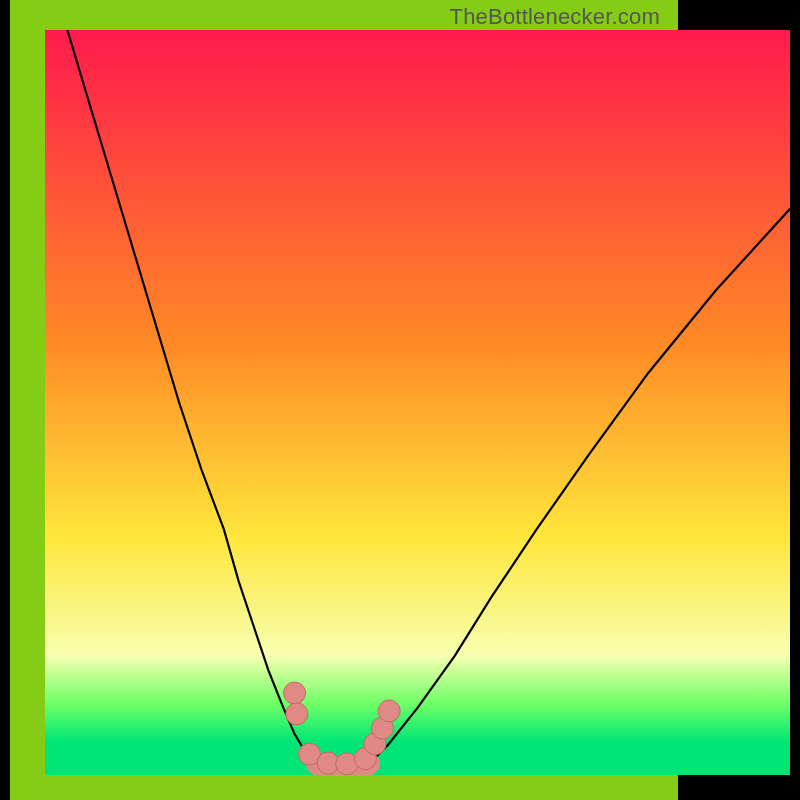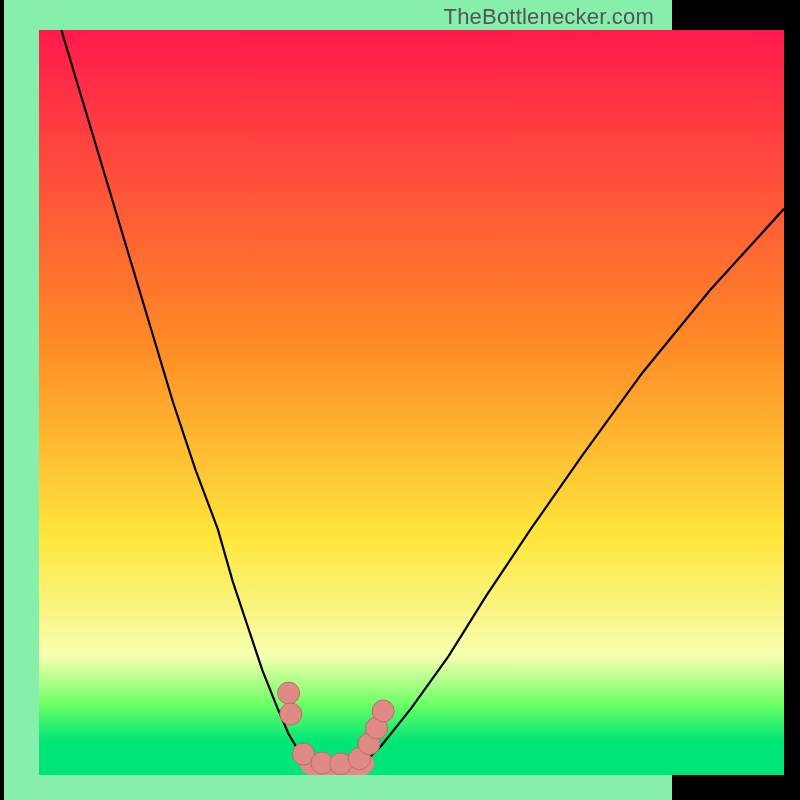--- a/index.html
+++ b/index.html
@@ -5,25 +5,25 @@
   html, body {
     margin: 0;
     padding: 0;
     width: 800px;
     height: 800px;
     background: #000;
     overflow: hidden;
   }
   .frame {
     position: absolute;
-    left: 4px;
+    left: 10px;
     top: 0;
     width: 668px;
     height: 800px;
-    background: #86efac;
+    background: #84cc16;
   }
   .plot-area {
     position: absolute;
     left: 35px;
     top: 30px;
     width: 745px;
     height: 745px;
     overflow: hidden;
   }
   .gradient {

